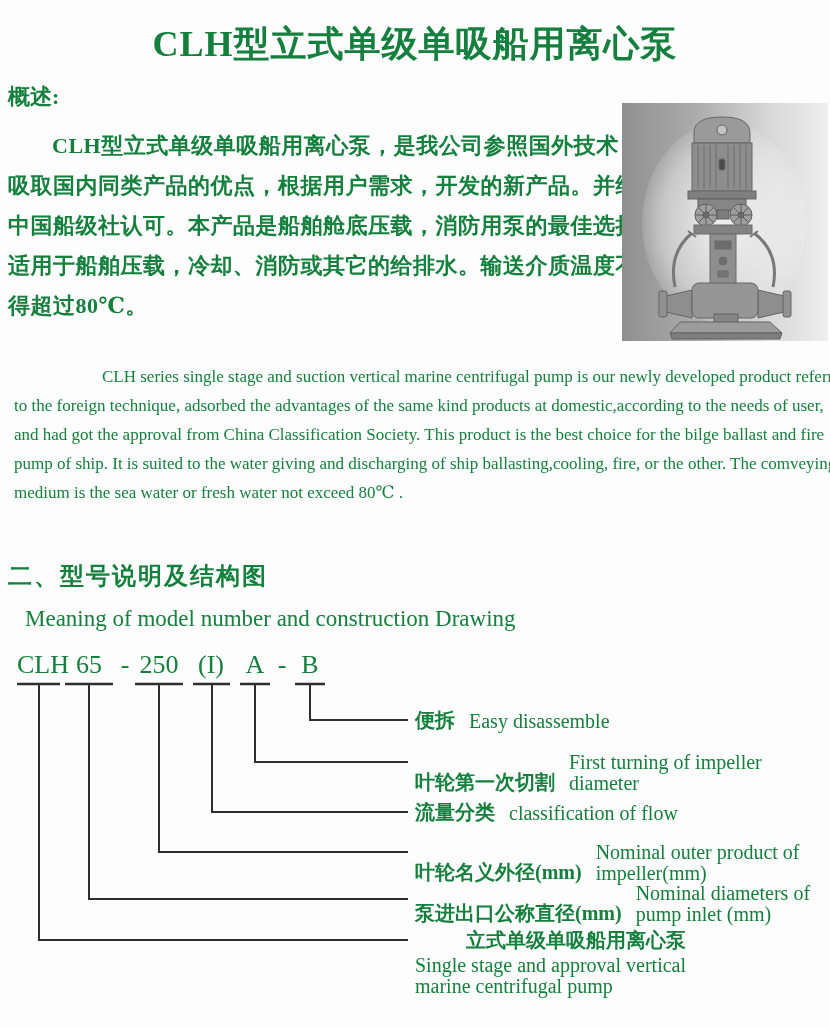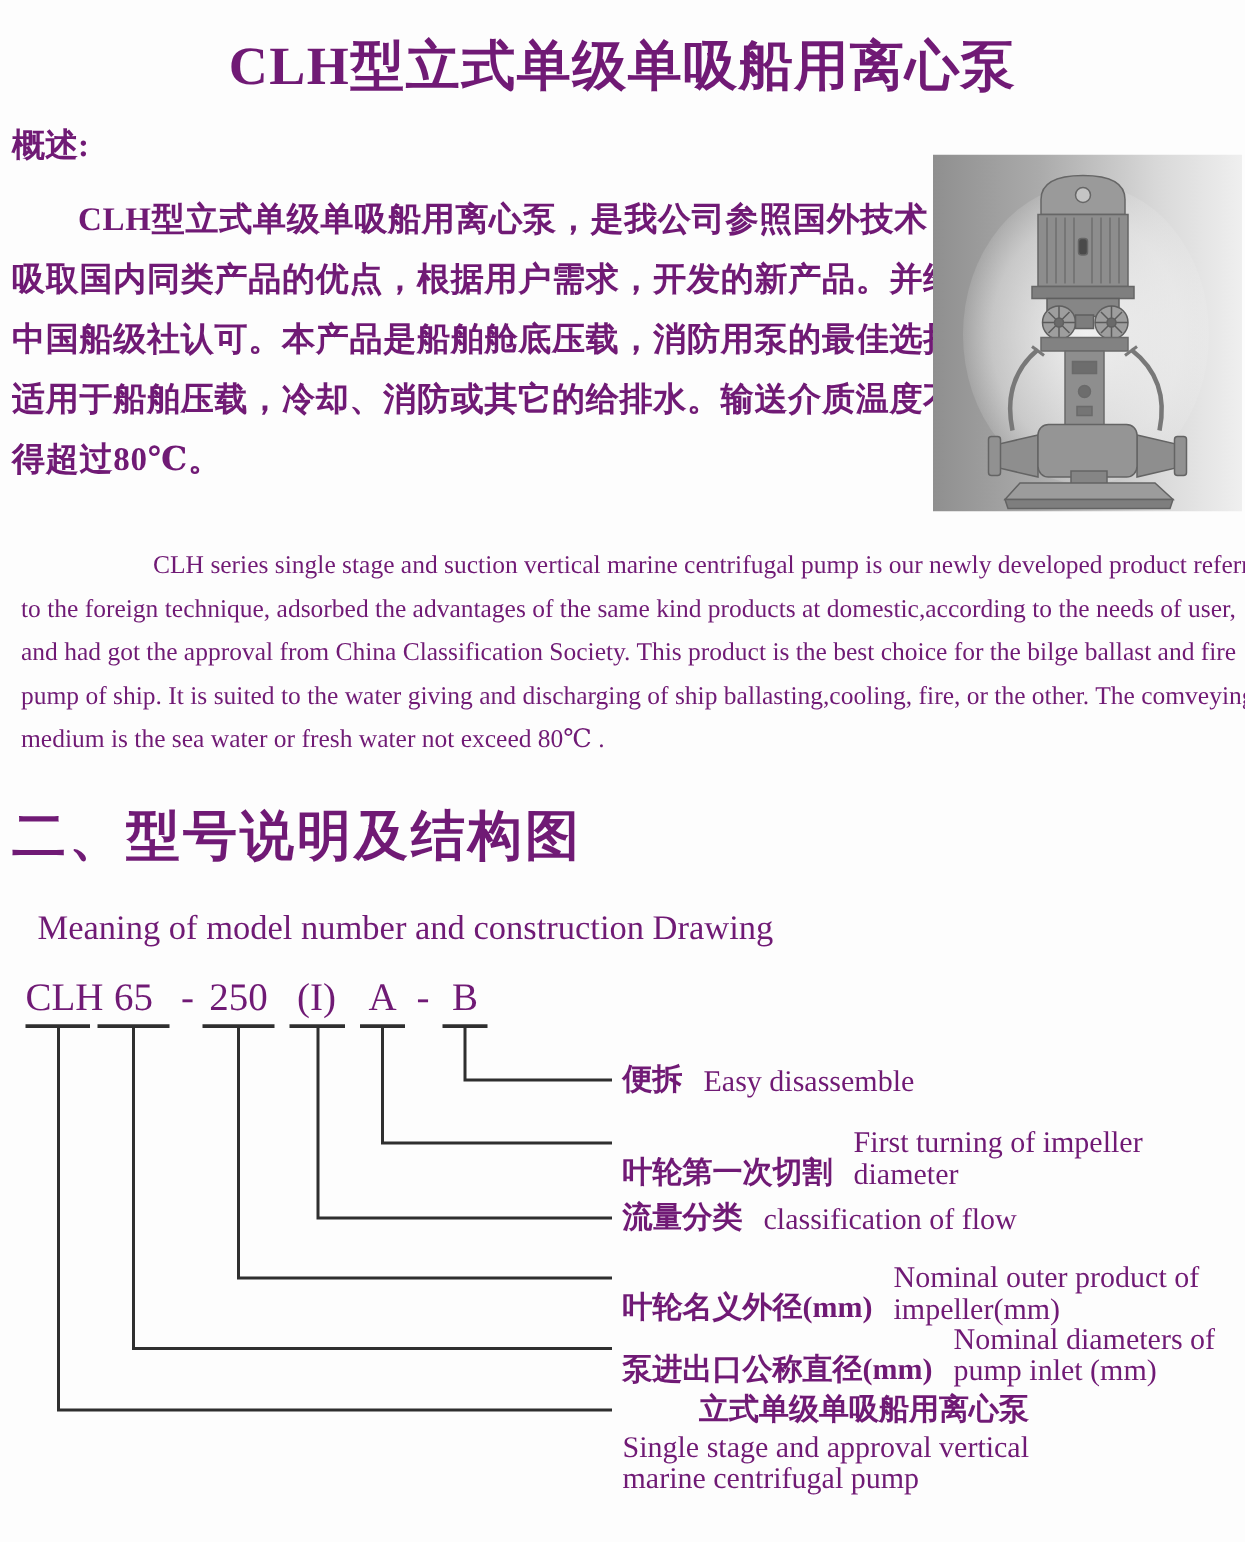--- a/index.html
+++ b/index.html
@@ -1,18 +1,18 @@
 <!DOCTYPE html>
 <html><head>
 <meta charset="utf-8">
 <style>
   html,body { margin:0; padding:0; background:#ffffff; }
   .page {
     position:relative; width:830px; height:1028px; margin:0 auto;
-    background:#fdfdfd; color:#701a75; overflow:hidden;
+    background:#fdfdfd; color:#15803d; overflow:hidden;
     font-family:"Liberation Serif","DejaVu Serif",serif;
   }
 
   .title {
     position:absolute; top:20px; left:0; width:100%; text-align:center;
     font-size:36px; font-weight:bold; letter-spacing:1px; white-space:nowrap;
   }
 
   .ov-head { position:absolute; top:82px; left:8px; font-size:22px; font-weight:bold;font-family:Liberation Serif, serif; }
 
@@ -21,21 +21,21 @@
   .cn-line.indent { text-indent:44px; }
 
   .photo { position:absolute; left:622px; top:103px; width:206px; height:238px; }
   .photo svg { display:block; }
 
   .en-par { position:absolute; top:362px; left:14px; width:812px; }
   .en-line { height:29px; line-height:29px; font-size:17px; white-space:nowrap; }
   .en-line.indent { text-indent:88px; }
 
   .sec-head-cn {
-    position:absolute; top:533px; left:8px; font-size:36px; font-weight:bold; letter-spacing:2px;
+    position:absolute; top:560px; left:8px; font-size:24px; font-weight:bold; letter-spacing:2px;
     font-family:Liberation Serif, serif;
   }
   .sec-head-en { position:absolute; top:606px; left:25px; font-size:23px; white-space:nowrap; }
 
   .diagram { position:absolute; left:0; top:645px; width:830px; height:383px; }
   .leader-svg { position:absolute; left:0; top:0; }
   .tok { position:absolute; top:6px; text-align:center; font-size:26px; line-height:28px; }
 
   .legend-row {
     position:absolute; left:415px; display:flex; gap:14px; align-items:flex-end;

